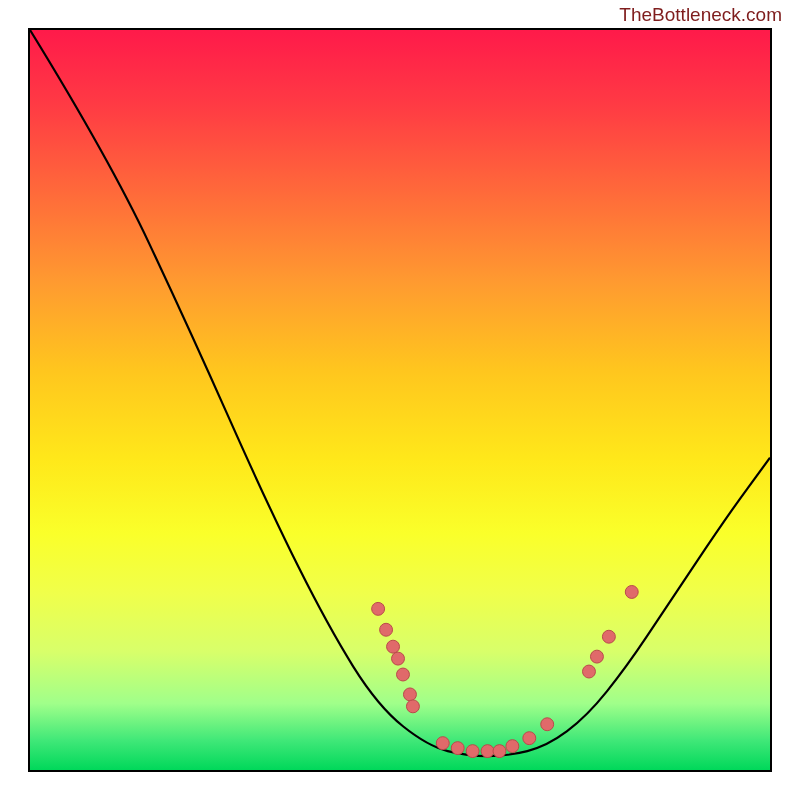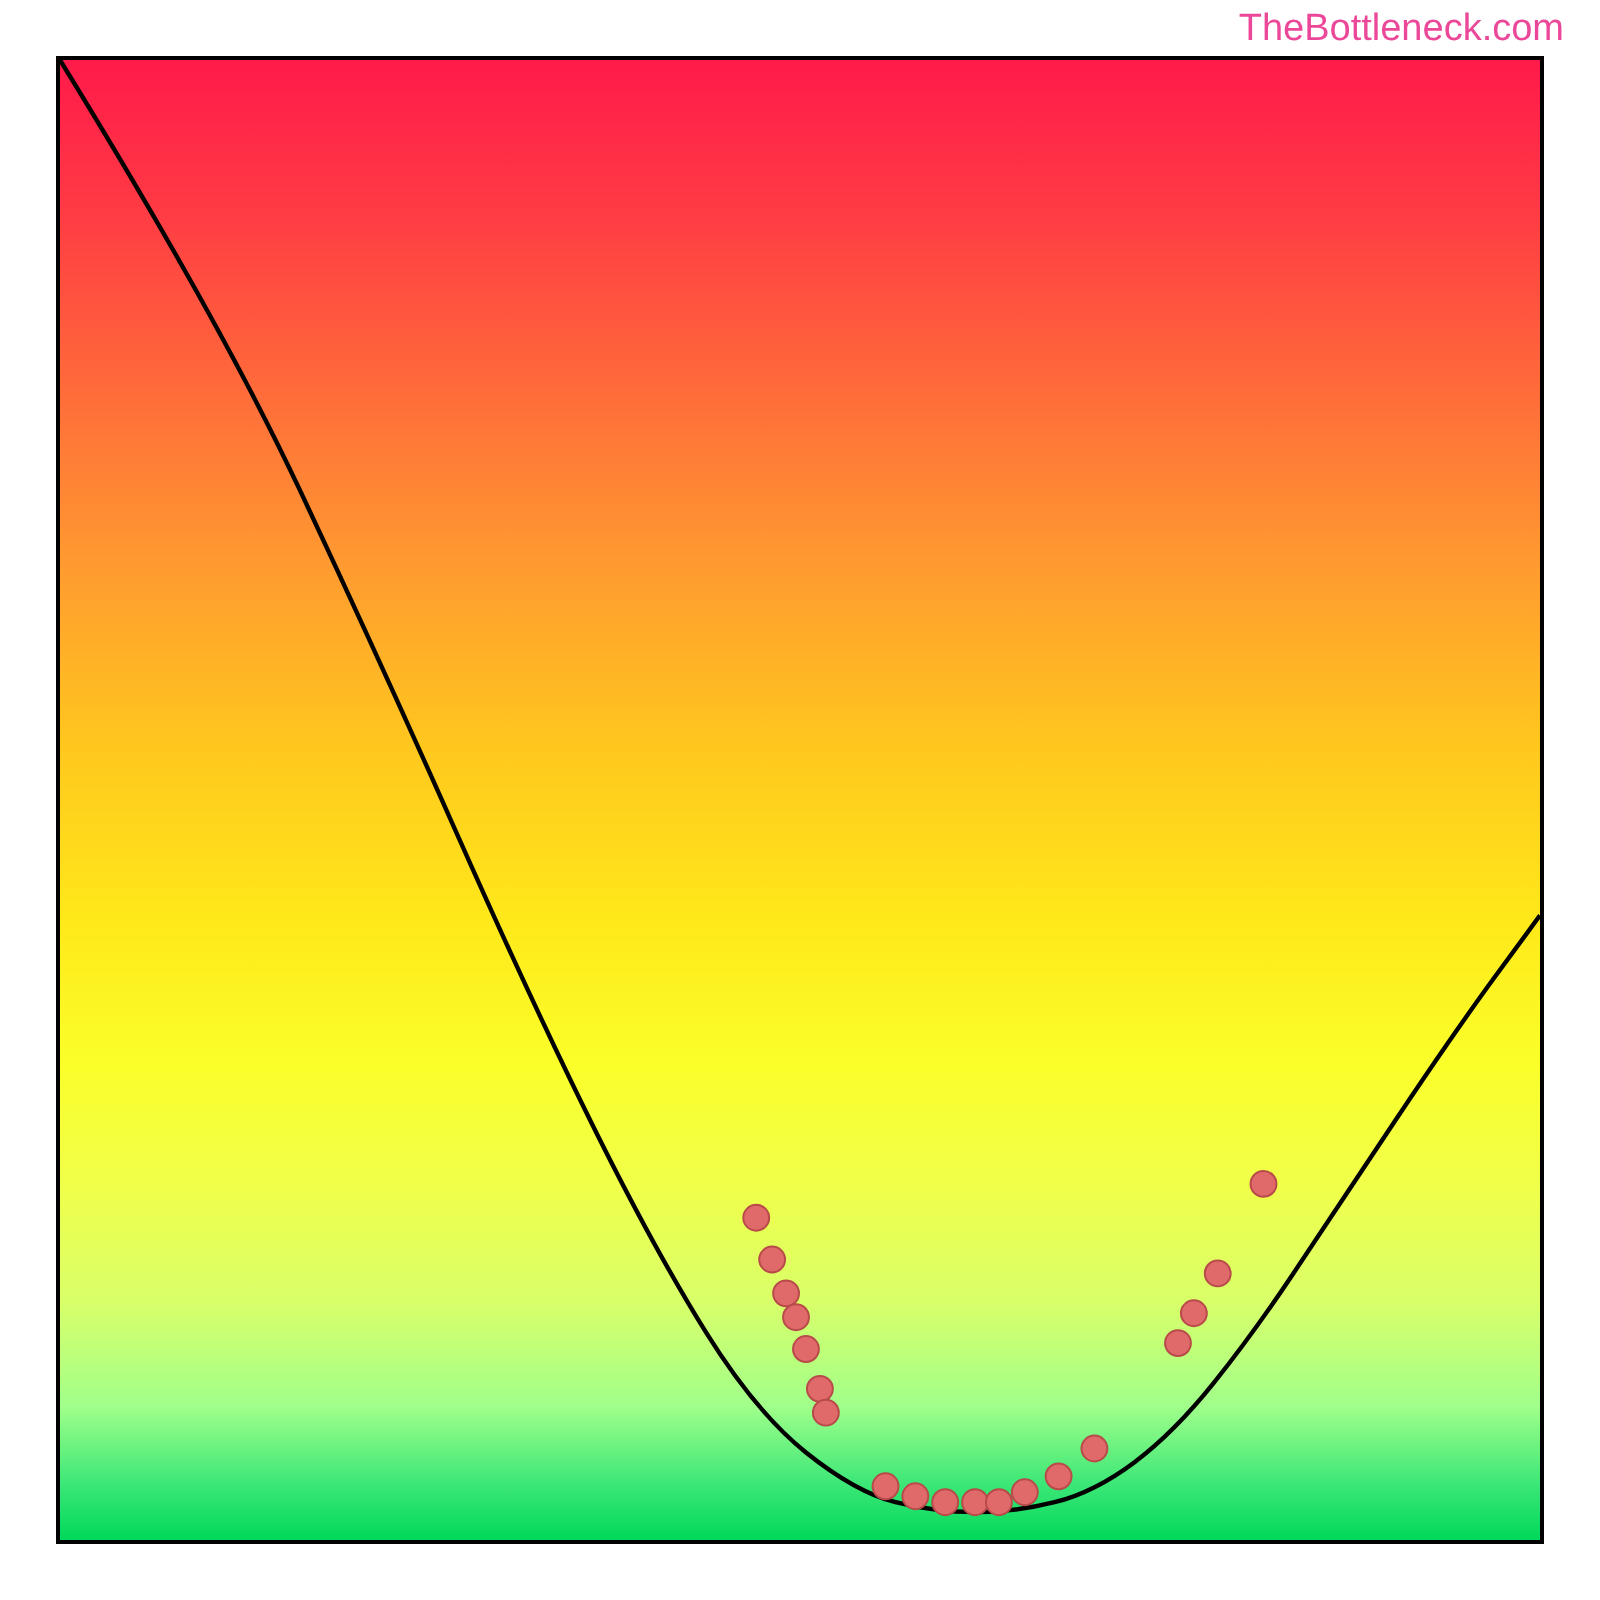--- a/index.html
+++ b/index.html
@@ -8,21 +8,21 @@
     height: 800px;
     background: #fff;
     position: relative;
     font-family: Arial, sans-serif;
   }
   .watermark {
     position: absolute;
     top: 4px;
     right: 18px;
     font-size: 19px;
-    color: #ec4899;
+    color: #7f1d1d;
     font-weight: normal;
     z-index: 10;
   }
   .plot-area {
     position: absolute;
     top: 28px;
     left: 28px;
     width: 744px;
     height: 744px;
     border: 2px solid #000;

